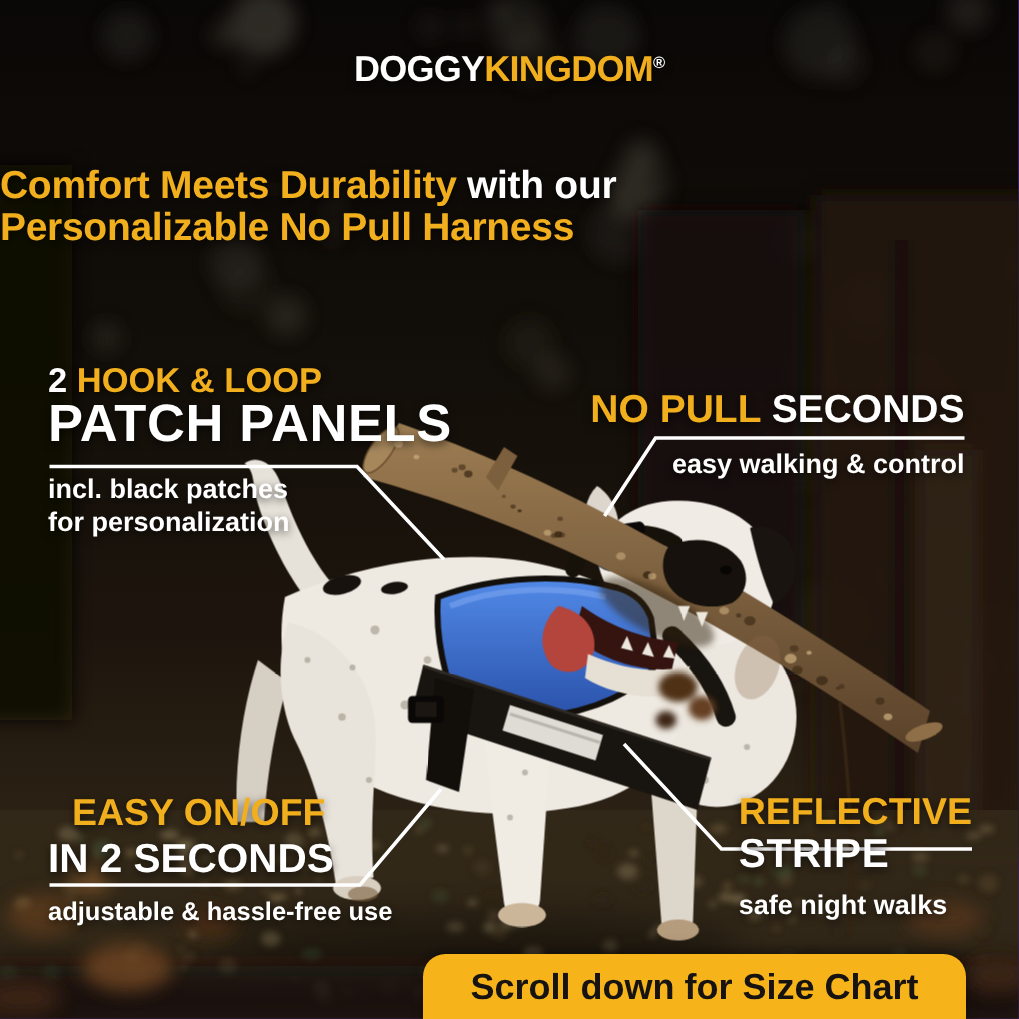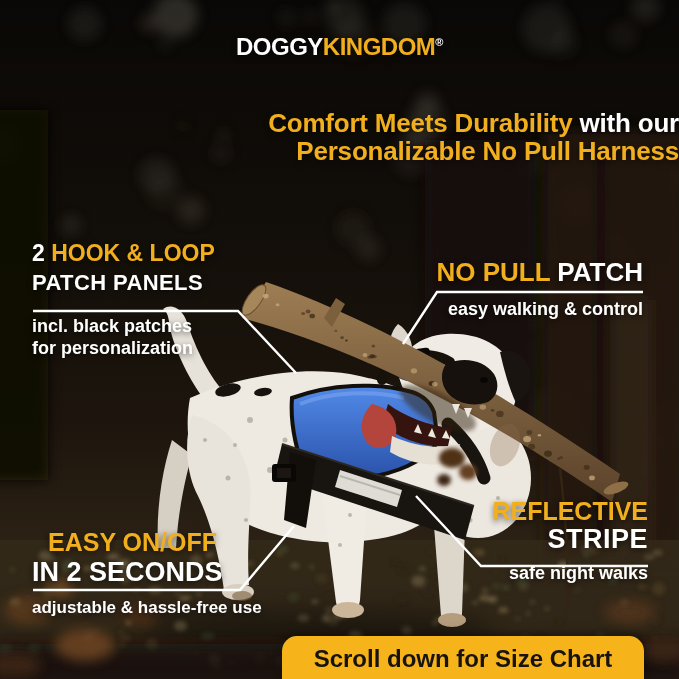--- a/index.html
+++ b/index.html
@@ -6,34 +6,34 @@
   .canvas{
     position:relative;width:679px;height:679px;overflow:hidden;
     background:#6d28d9;font-family:"Liberation Sans",sans-serif;
   }
   .scene{position:absolute;left:0;top:0;width:679px;height:679px;display:block;}
   .txt{position:absolute;color:#ffffff;font-weight:bold;text-shadow:0 2px 6px rgba(0,0,0,.6);}
   .yel{color:#F2AF1D;}
   .wh{color:#ffffff;}
   .logo{top:33px;left:0;right:0;text-align:center;font-size:24px;letter-spacing:-.5px;}
   .logo sup{font-size:11px;vertical-align:9px;}
-  .headline{top:109px;left:0;right:0;text-align:right;font-size:26px;line-height:28px;letter-spacing:-.2px;}
+  .headline{top:109px;left:0;right:0;text-align:left;font-size:26px;line-height:28px;letter-spacing:-.2px;}
   .co .t1,.co .t2{white-space:nowrap;}
   .co-tl{left:32px;top:240px;}
   .co-tl .t1{font-size:23px;line-height:27px;}
-  .co-tl .t2{font-size:22px;line-height:31px;letter-spacing:.4px;}
+  .co-tl .t2{font-size:35px;line-height:31px;letter-spacing:.4px;}
   .co-tl .sub{margin-top:17px;font-size:18px;line-height:22px;max-width:178px;}
   .co-tr{right:36px;top:258px;text-align:right;}
   .co-tr .t1{font-size:26px;line-height:28px;}
   .co-tr .sub{margin-top:12px;font-size:18px;line-height:22px;}
   .co-bl{left:32px;top:527px;}
   .co-bl .t1{font-size:25px;line-height:30px;margin-left:16px;}
   .co-bl .t2{font-size:27px;line-height:31px;}
   .co-bl .sub{margin-top:9px;font-size:17px;line-height:21px;text-align:center;}
-  .co-br{right:31px;top:498px;text-align:right;}
+  .co-br{right:31px;top:528px;}
   .co-br .t1{font-size:25px;line-height:27px;}
   .co-br .t2{font-size:27px;line-height:29px;letter-spacing:.5px;}
   .co-br .sub{margin-top:8px;font-size:18px;line-height:22px;}
   .cta{
     position:absolute;left:282px;top:636px;width:362px;height:58px;box-sizing:border-box;
     background:#F7B41A;border-radius:15px;display:flex;justify-content:center;align-items:flex-start;
     padding-top:9px;font-size:24px;font-weight:bold;color:#161310;cursor:pointer;
     box-shadow:0 -2px 8px rgba(0,0,0,.35);
   }
 </style>
@@ -434,21 +434,21 @@
     <div class="yel">Personalizable No Pull Harness</div>
   </div>
 
   <div class="txt co co-tl">
     <div class="t1"><span class="wh">2 </span><span class="yel">HOOK &amp; LOOP</span></div>
     <div class="t2 wh">PATCH PANELS</div>
     <div class="sub">incl. black patches for personalization</div>
   </div>
 
   <div class="txt co co-tr">
-    <div class="t1"><span class="yel">NO PULL </span><span class="wh">PATCH</span></div>
+    <div class="t1"><span class="yel">NO PULL </span><span class="wh">SECONDS</span></div>
     <div class="sub">easy walking &amp; control</div>
   </div>
 
   <div class="txt co co-bl">
     <div class="t1 yel">EASY ON/OFF</div>
     <div class="t2 wh">IN 2 SECONDS</div>
     <div class="sub">adjustable &amp; hassle-free use</div>
   </div>
 
   <div class="txt co co-br">

